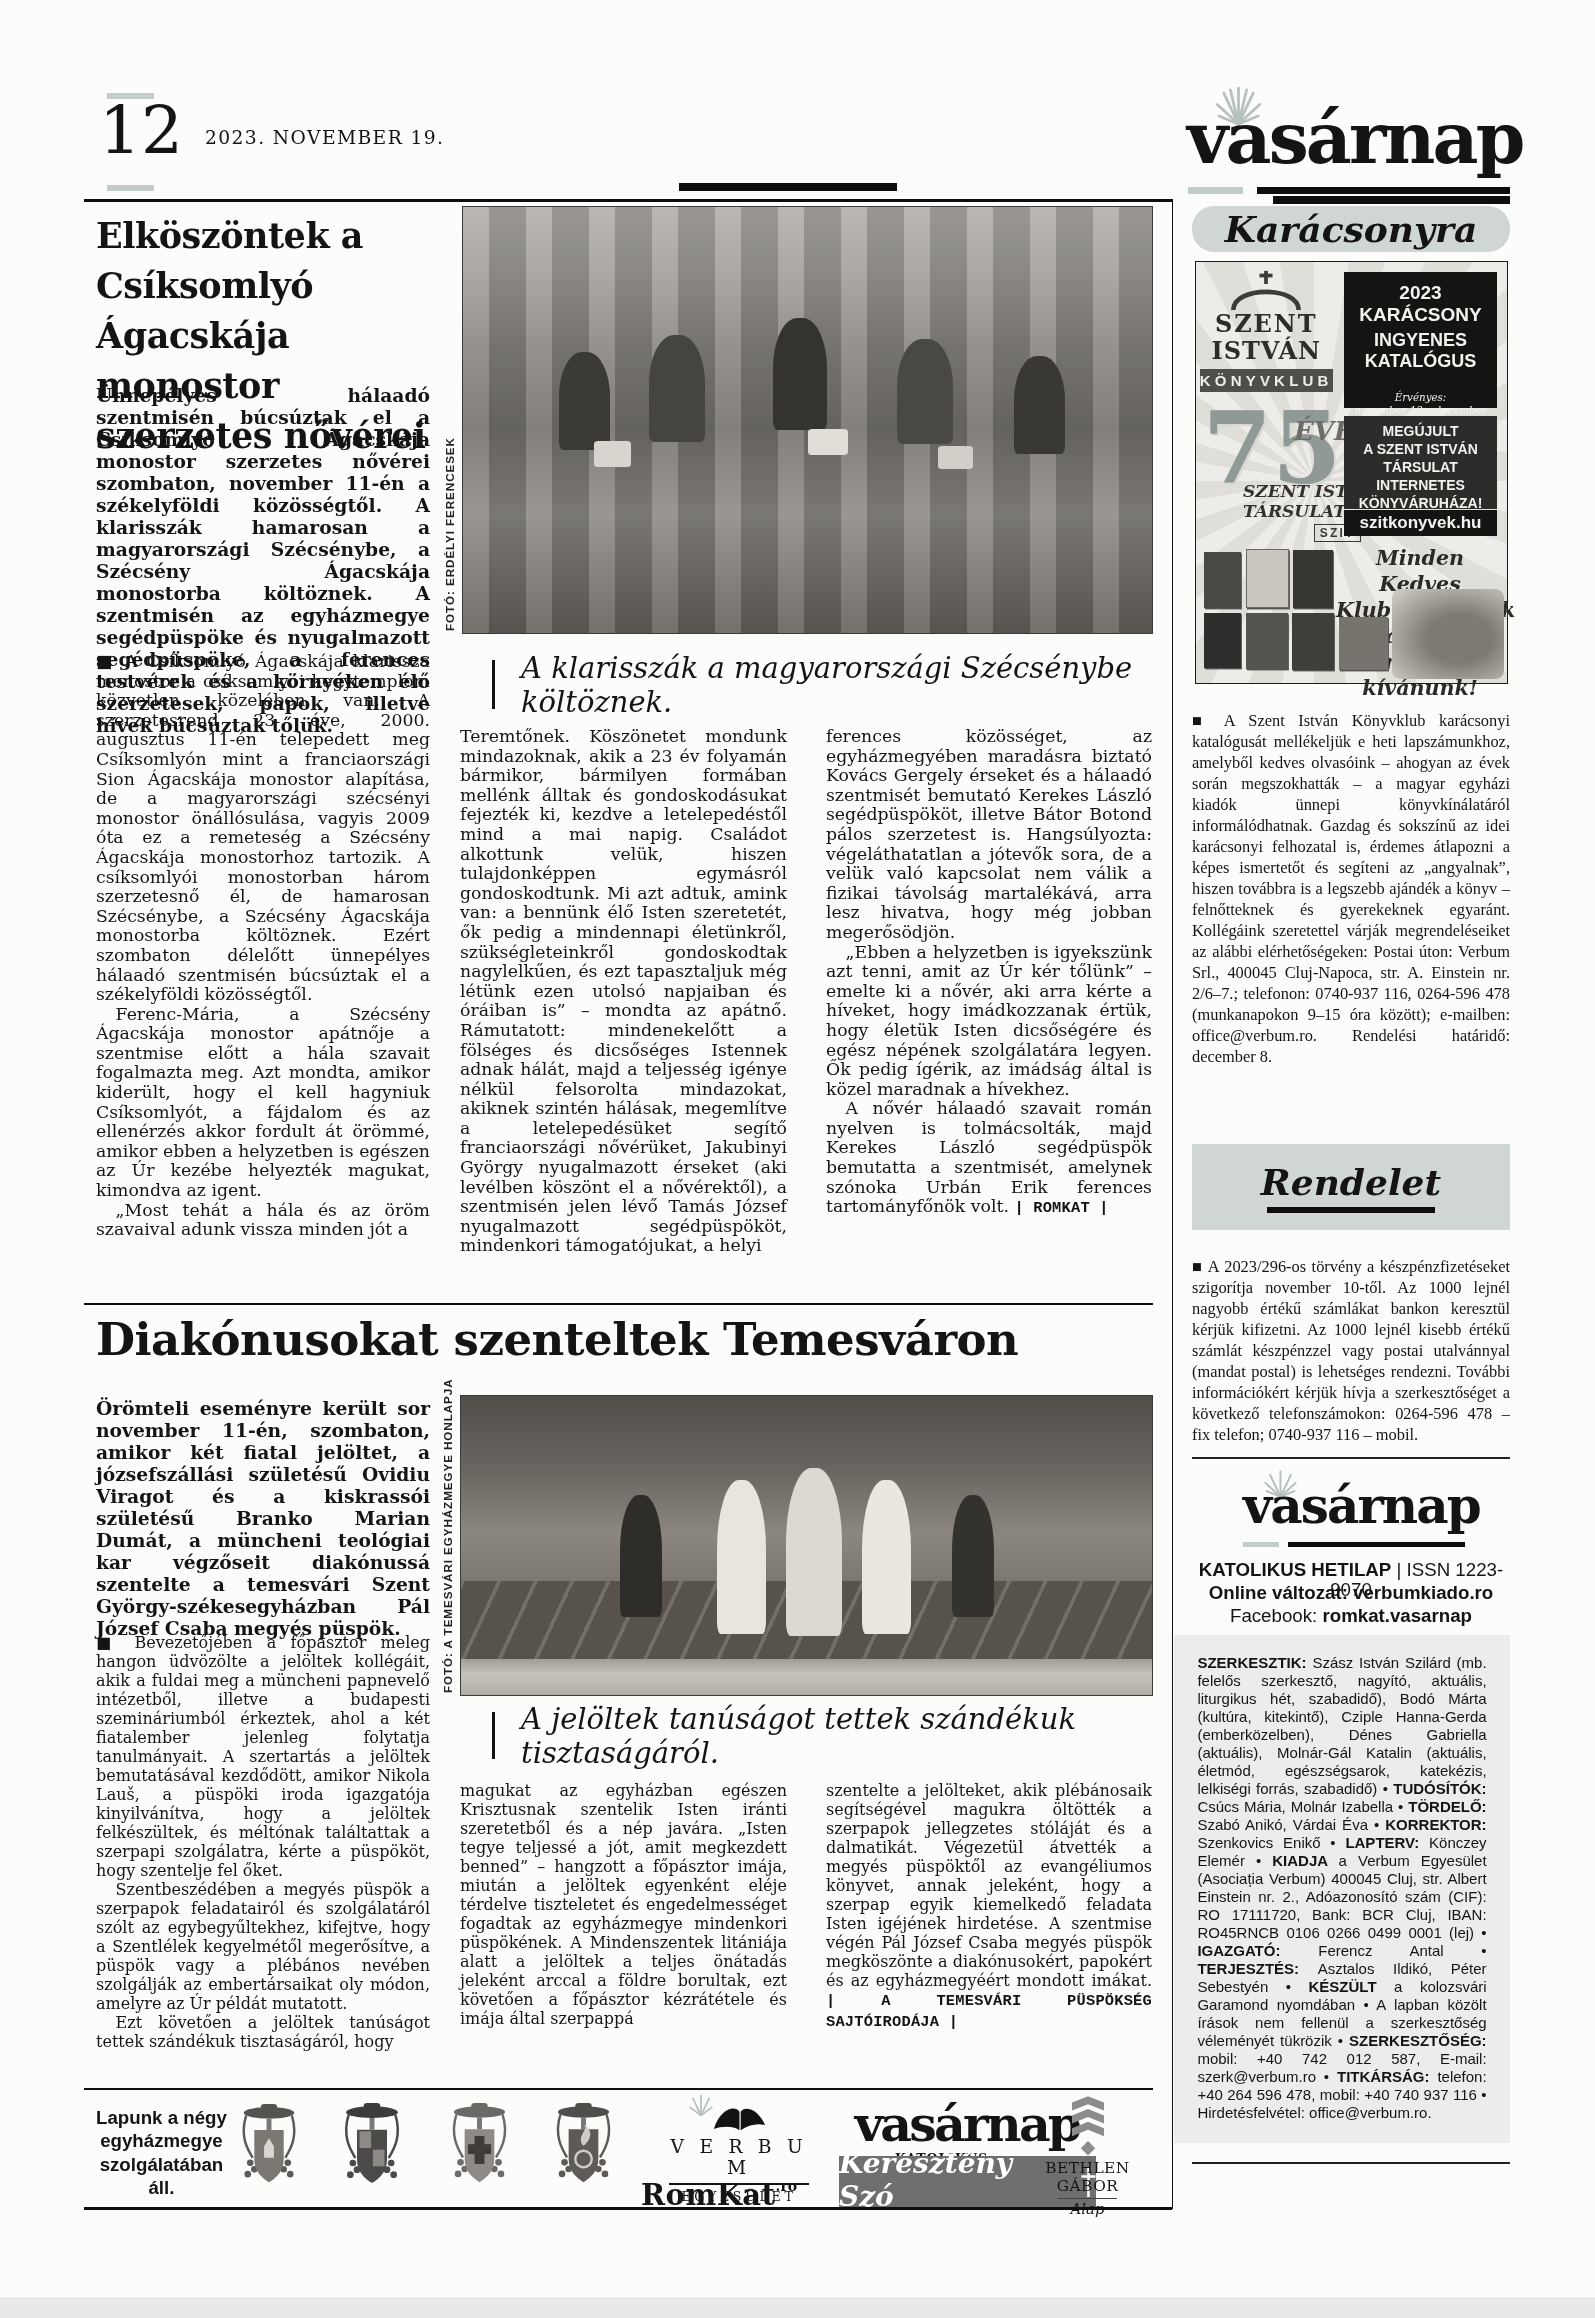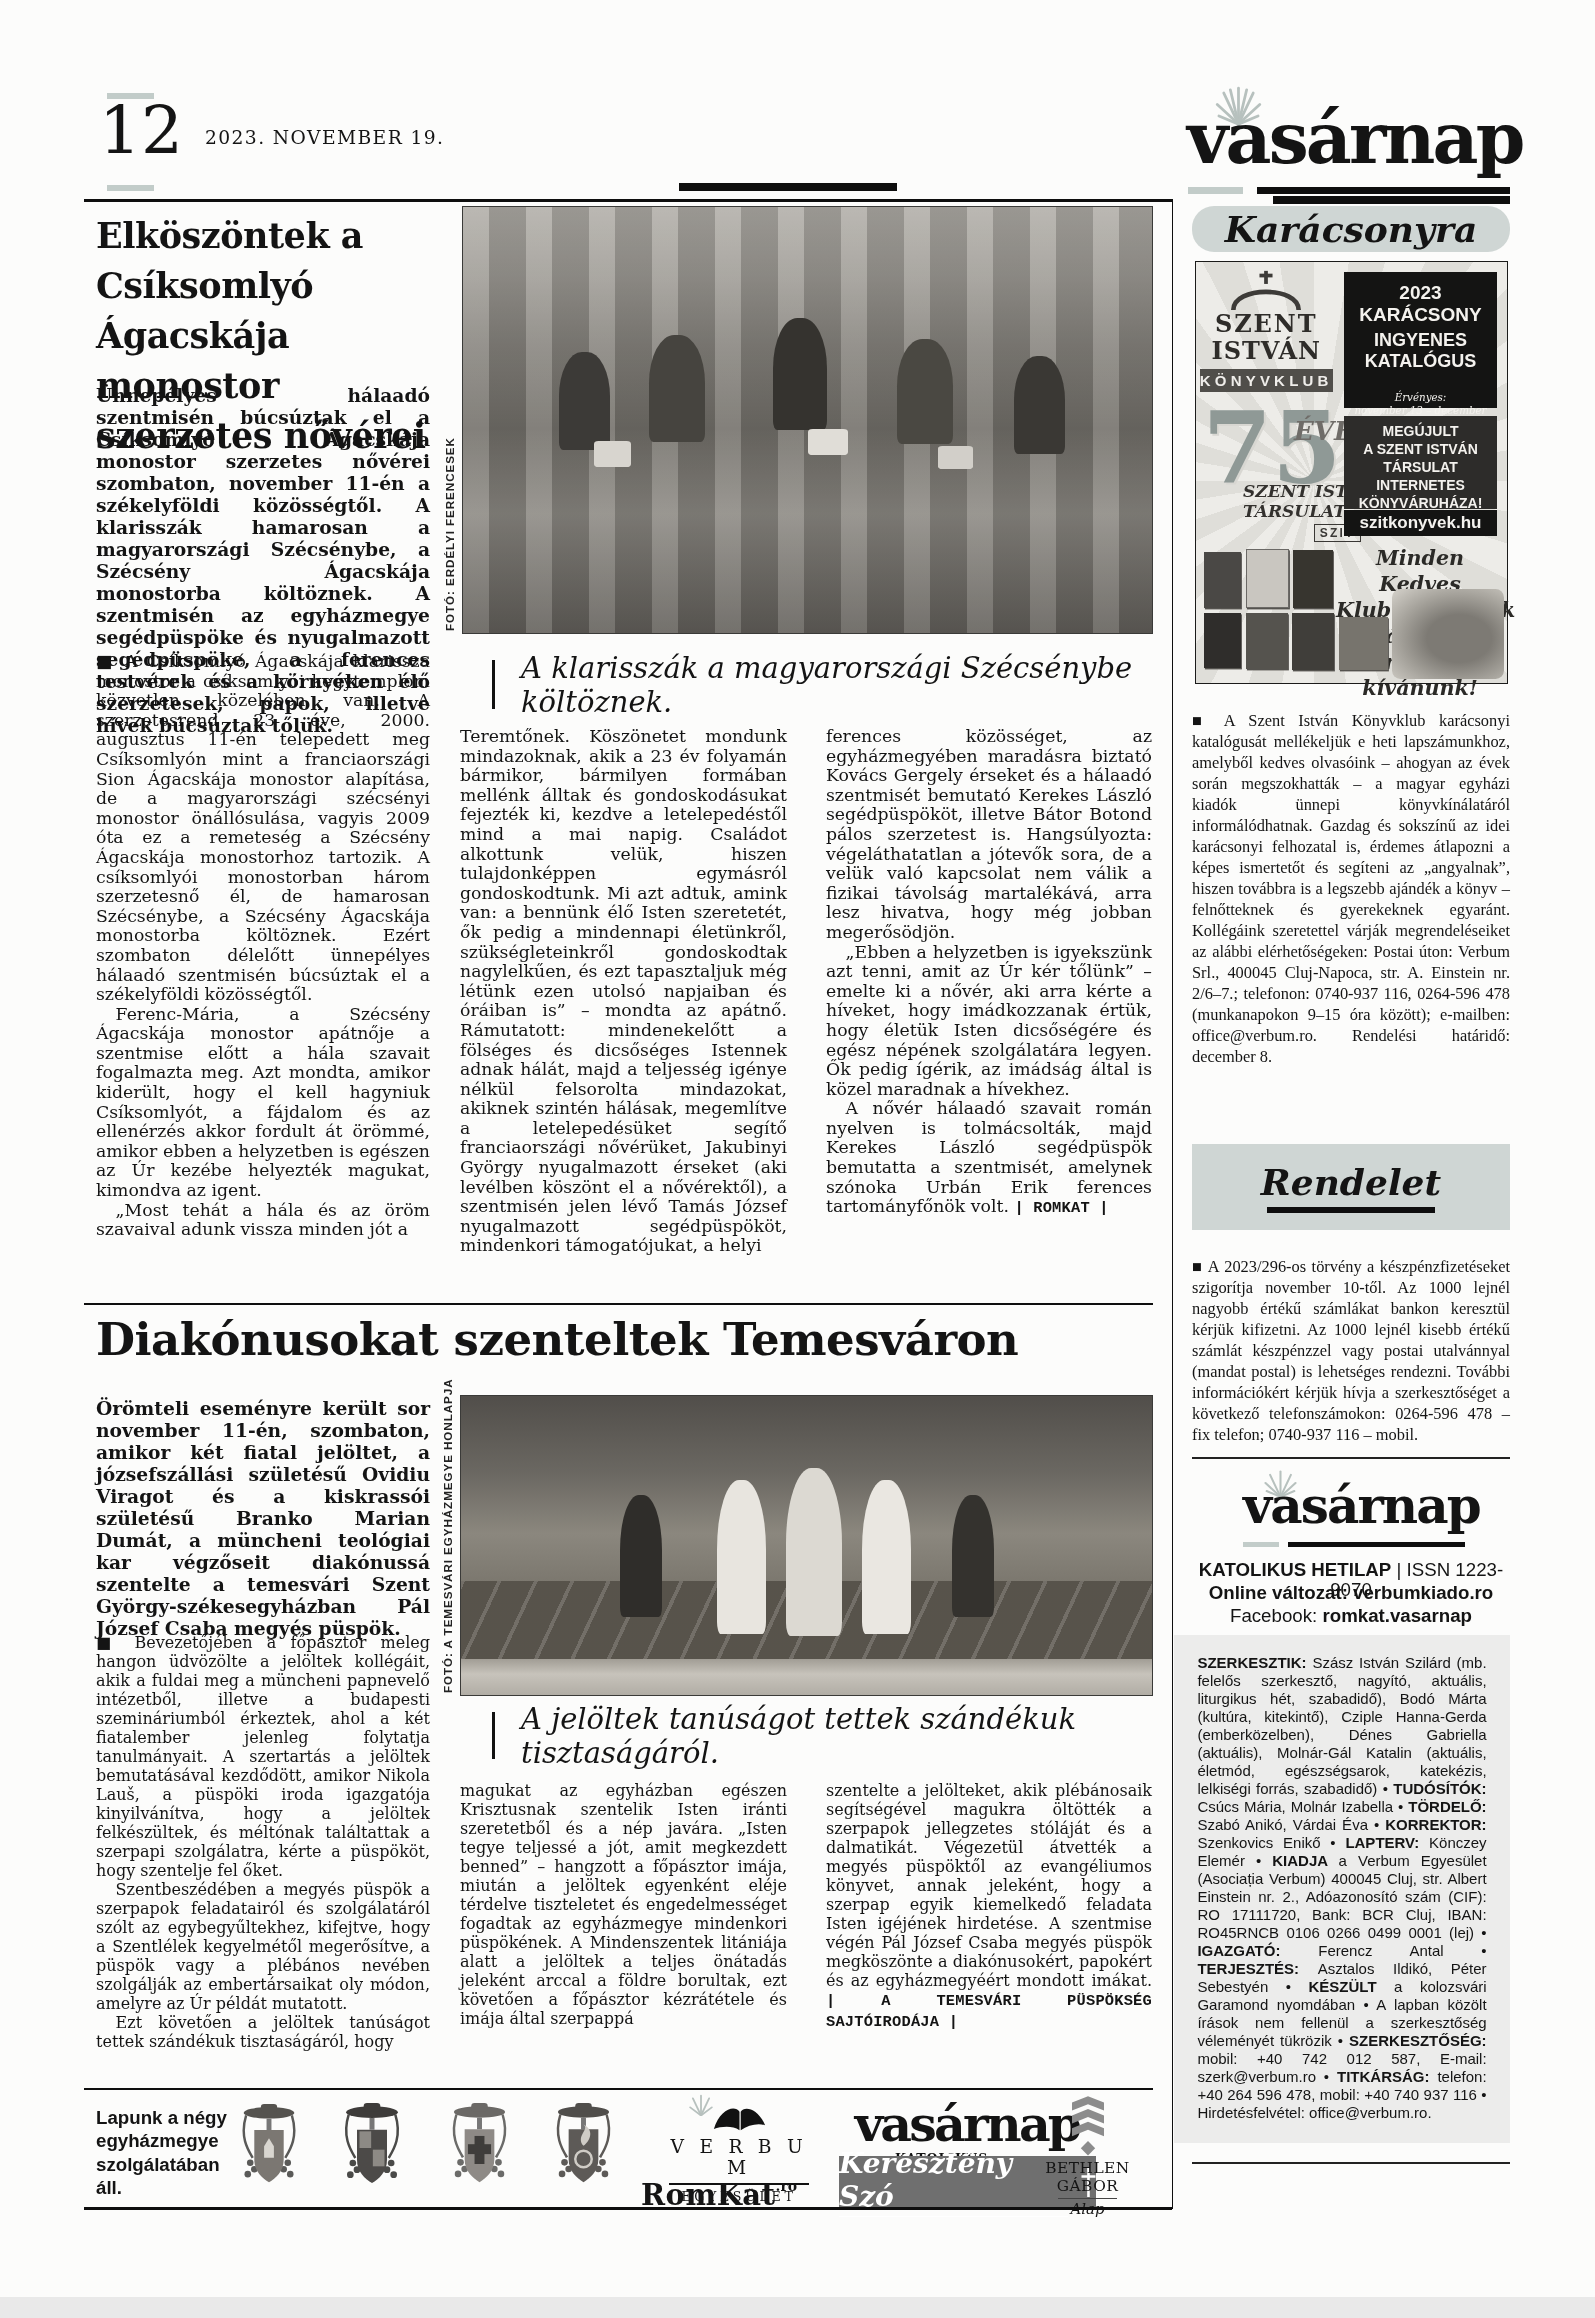--- a/index.html
+++ b/index.html
@@ -35,21 +35,21 @@
   .byl{font-family:Liberation Mono, monospace;font-weight:700;font-size:15.4px;letter-spacing:0.2px;}
   .vcred{position:absolute;white-space:nowrap;transform:rotate(-90deg);transform-origin:0 0;
          font-family:"Liberation Sans",sans-serif;font-weight:700;font-size:11.7px;letter-spacing:0.9px;color:#222;}
   .photo{border:0.9px solid #3a3a38;}
   .fig{position:absolute;border-radius:45% 45% 8% 8%;}
   
   .impbox{background:#ececeb;font-family:"Liberation Sans",sans-serif;font-size:15px;line-height:18px;text-align:justify;}
   .impbox .seg-b{font-weight:700;}
   .infoline{font-family:"Liberation Sans",sans-serif;font-size:18.7px;line-height:19.6px;text-align:center;}
   
-  .tagline{font-family:"Liberation Sans",sans-serif;font-weight:700;font-size:18.7px;line-height:23.4px;white-space:pre-line;}
+  .tagline{font-family:"Liberation Sans",sans-serif;font-weight:700;font-size:18.7px;line-height:23.4px;white-space:pre-line;text-align:center;}
   .logot{text-align:center;}
   .kerbox{background:#6f6f6f;display:flex;align-items:center;justify-content:center;gap:11.2px;}
   .kerbox .kw{color:#fff;font-style:italic;font-weight:700;font-size:28px;border-bottom:1.4px solid #fff;padding-bottom:3.7px;}
   
   .ad{border:1.9px solid #1b1b1a;background:repeating-conic-gradient(from 0deg at 38% 52%,#edece8 0 9deg,#dfded9 9deg 18deg);}
   .ad .bk{position:absolute;box-shadow:0.9px 1.4px 0 #55534f;}
   .adcat{background:#141413;color:#f4f2ee;text-align:center;}
   .adren{background:#2d2c2a;color:#f4f2ee;text-align:center;}
   .pre{white-space:pre-line;}
 </style>

